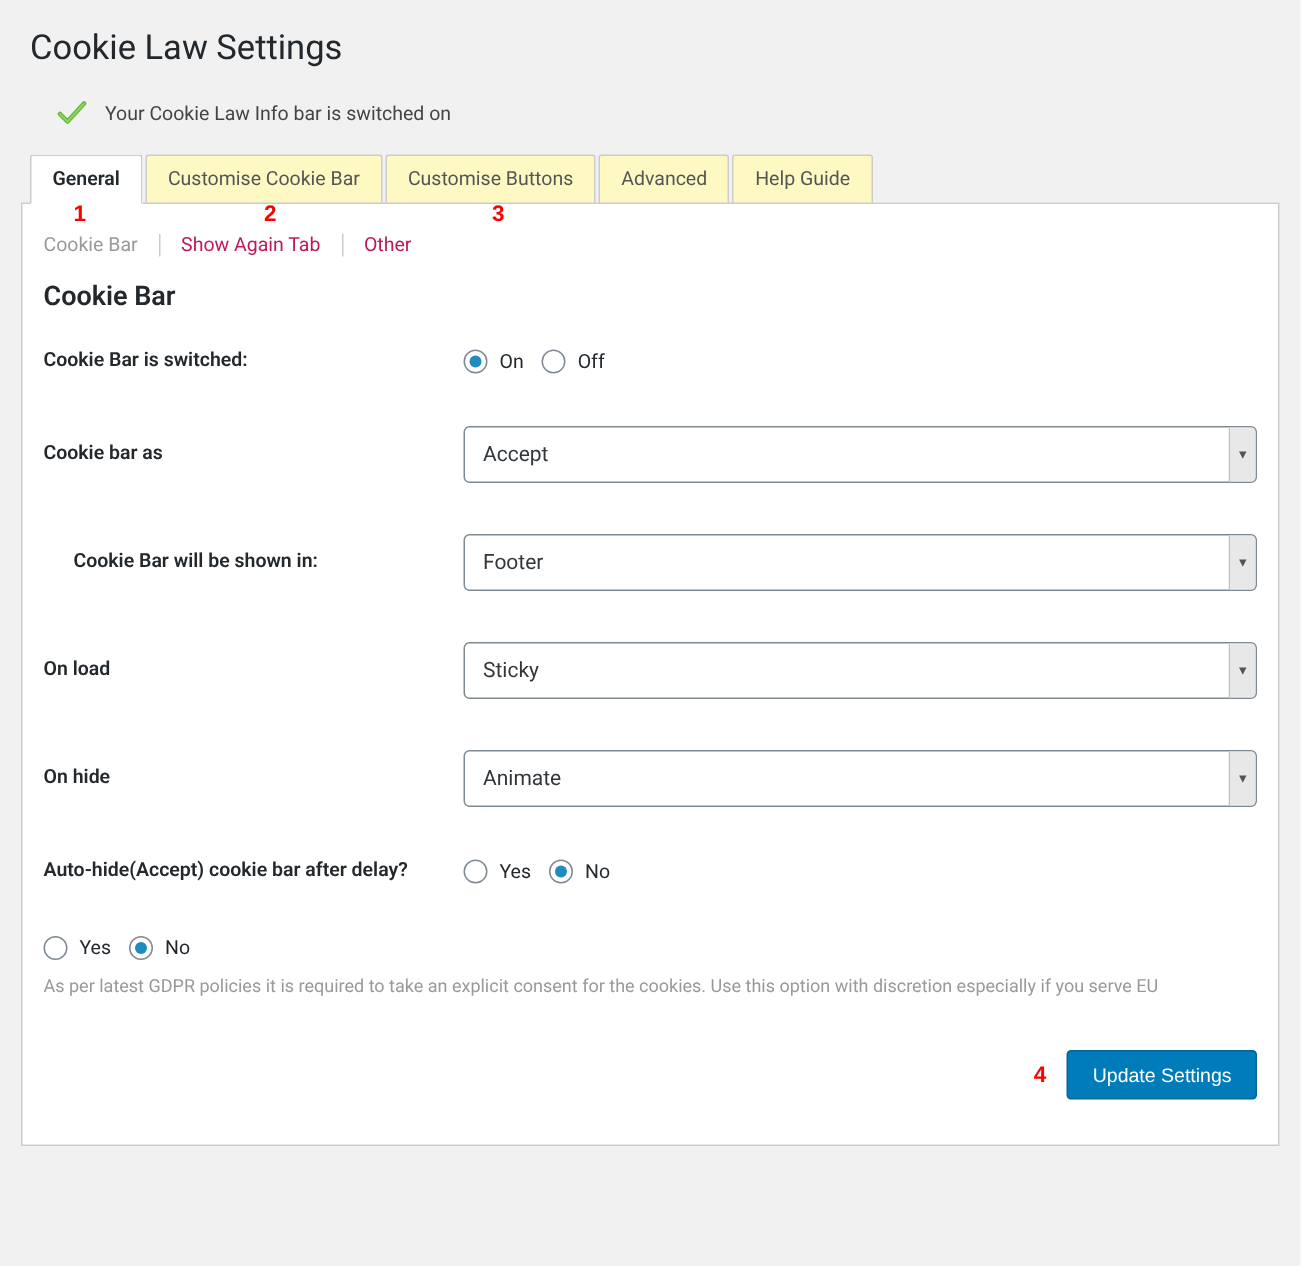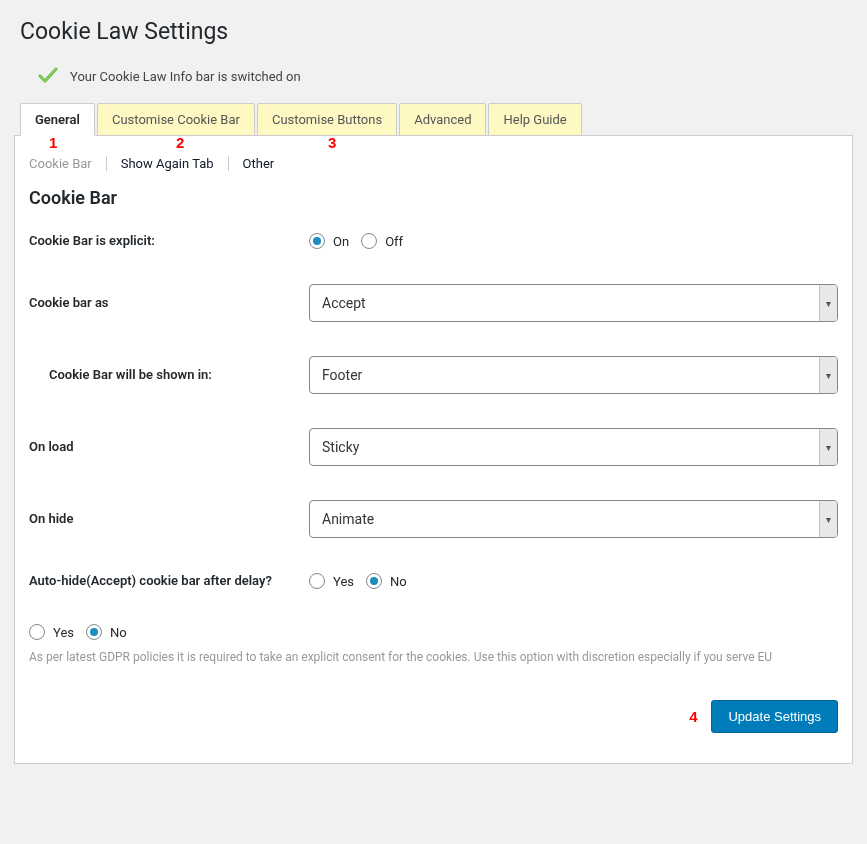--- a/index.html
+++ b/index.html
@@ -63,21 +63,21 @@
       position: relative;
       z-index: 1;
     }
     .subtabs {
       display: flex;
       gap: 0;
       margin-bottom: 16px;
       font-size: 13px;
     }
     .subtab {
-      color: #0f172a;
+      color: #be185d;
       cursor: pointer;
       padding: 0 14px;
       border-right: 1px solid #ccc;
     }
     .subtab:last-child { border-right: none; }
     .subtab.active {
       color: #999;
       cursor: default;
     }
     .subtab:first-child { padding-left: 0; }
@@ -241,21 +241,21 @@
 
   <div class="subtabs">
     <span class="subtab active">Cookie Bar</span>
     <span class="subtab">Show Again Tab</span>
     <span class="subtab">Other</span>
   </div>
 
   <div class="section-title">Cookie Bar</div>
 
   <div class="form-row">
-    <div class="form-label">Cookie Bar is explicit:</div>
+    <div class="form-label">Cookie Bar is switched:</div>
     <div class="form-control">
       <div class="radio-group">
         <span class="radio checked"></span>
         <span class="radio-label">On</span>
         <span class="radio"></span>
         <span class="radio-label">Off</span>
       </div>
     </div>
   </div>
 

